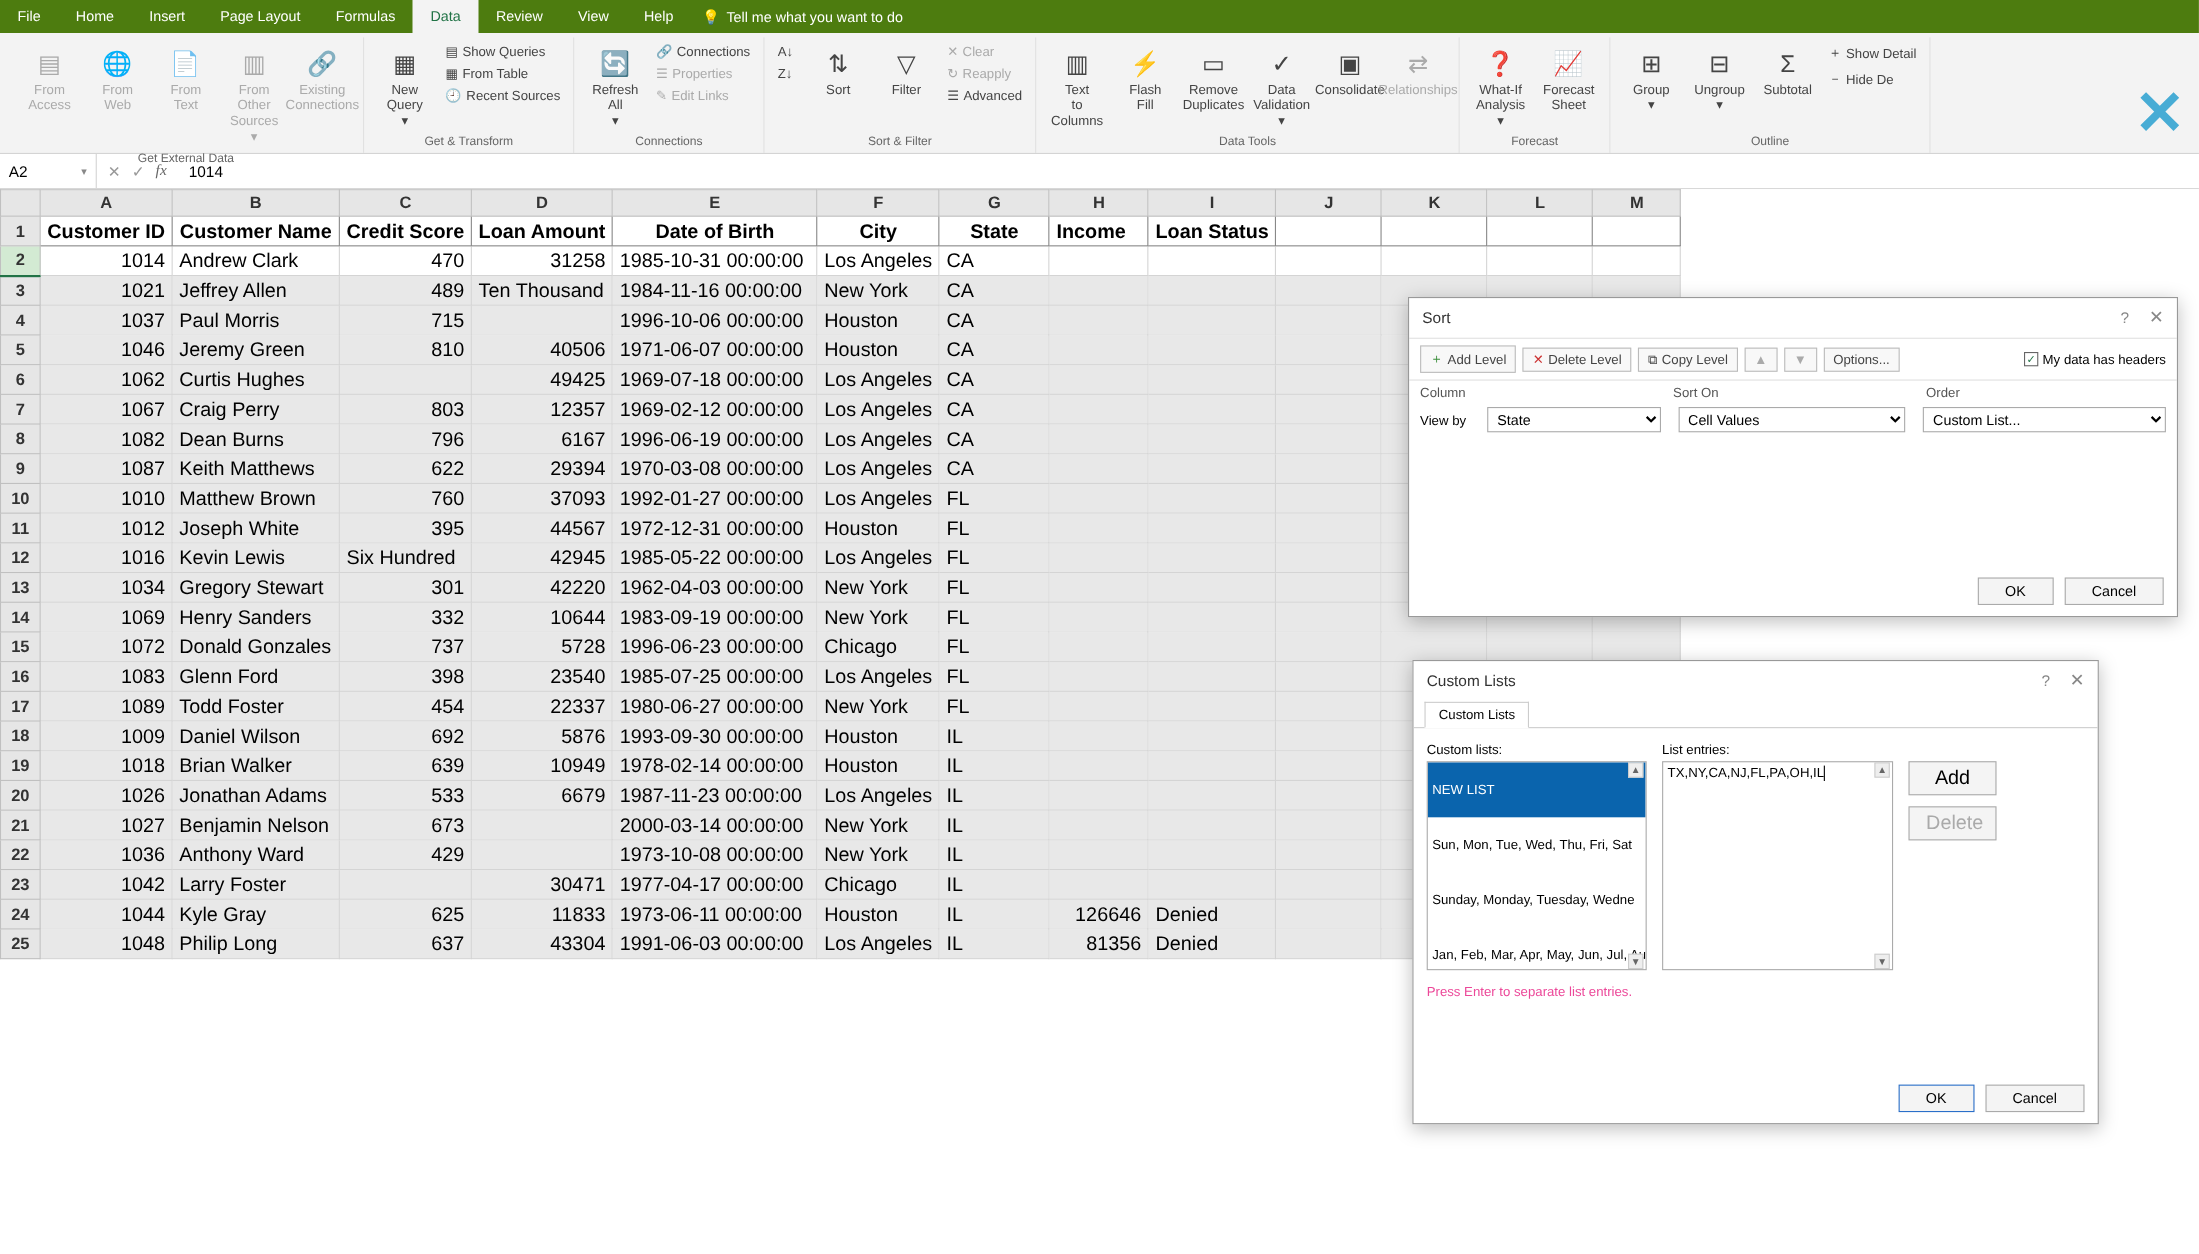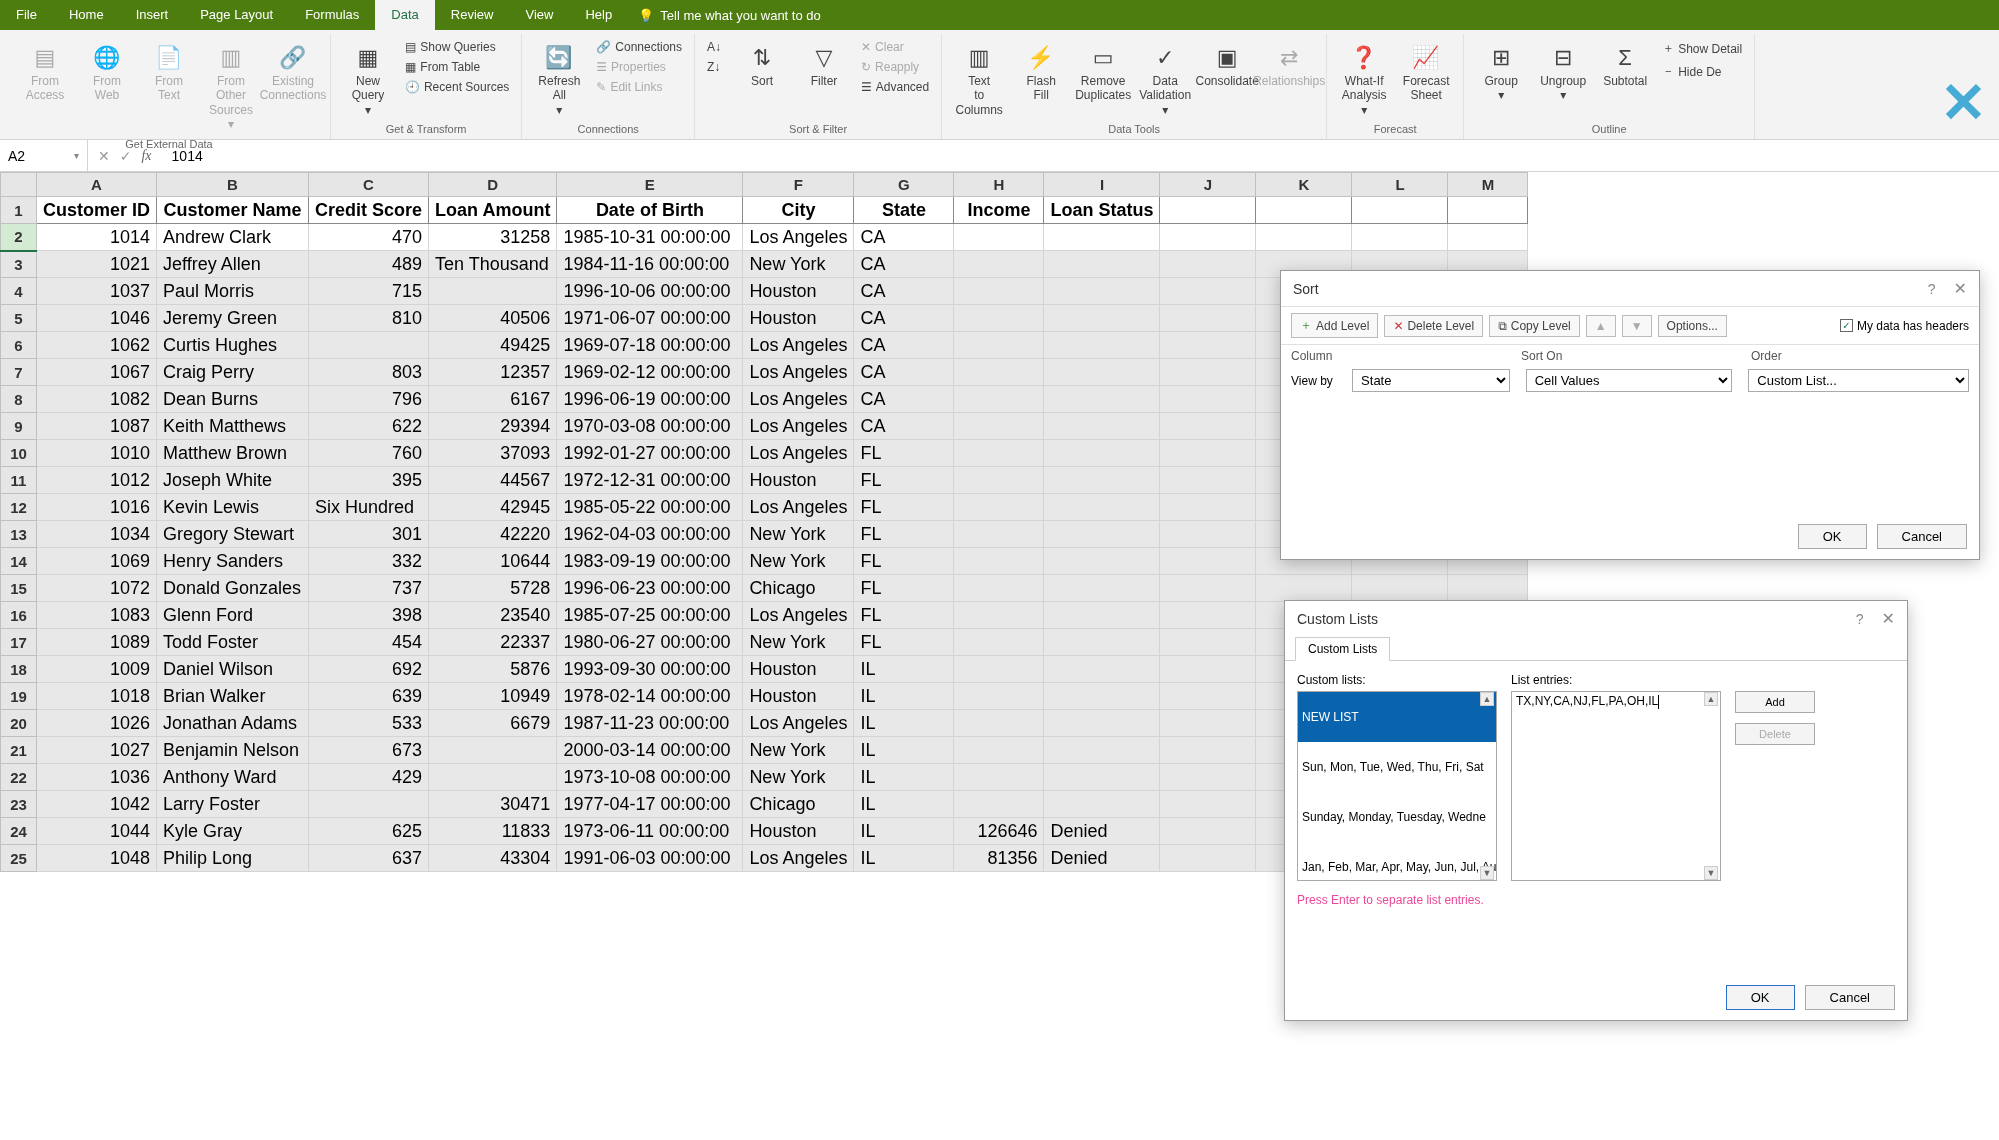--- a/index.html
+++ b/index.html
@@ -55,21 +55,21 @@
 .cl-tabs{border-bottom:1px solid #ccc;padding:0 10px}
 .cl-tab{display:inline-block;border:1px solid #ccc;border-bottom:1px solid #fff;padding:4px 12px;font-size:12px;background:#fff;position:relative;top:1px}
 .cl-body{display:flex;gap:14px;padding:12px}
 .cl-col{display:flex;flex-direction:column;gap:4px}
 .cl-label{font-size:12px}
 .listbox{border:1px solid #aaa;width:200px;height:190px;font-size:12px;overflow:hidden;position:relative}
 .listbox .item{padding:18px 4px;white-space:nowrap;overflow:hidden}
 .listbox .item.selected{background:#0a64ad;color:#fff}
 .entrybox{border:1px solid #aaa;width:210px;height:190px;font-size:12px;padding:2px 4px;position:relative}
 .hint{font-size:12px;color:#ec4899;padding:0 12px 8px}
-.side-btn{border:1px solid #aaa;background:#f4f4f4;width:80px;padding:4px 15px;font-size:11px;text-align:center;cursor:pointer}
+.side-btn{border:1px solid #aaa;background:#f4f4f4;width:80px;padding:4px 15px;font-size:18px;text-align:center;cursor:pointer}
 .side-btn.disabled{color:#aaa}
 .chk{display:flex;align-items:center;gap:4px;font-size:12px}
 .chkbox{width:13px;height:13px;border:1px solid #666;display:inline-flex;align-items:center;justify-content:center;font-size:10px;color:#217346}
 .logo-x{position:absolute;right:12px;top:40px;font-size:56px;font-weight:bold;color:#2aa0d0;pointer-events:none;opacity:.85}
 .scroll-arrow{position:absolute;right:2px;width:14px;height:14px;background:#eee;border:1px solid #ccc;font-size:9px;text-align:center;line-height:12px;color:#666}
 </style>
 </head>
 <body>
 
 <div class="ribbon-tabs" id="tabs-row">
@@ -319,21 +319,21 @@
         </tr>
         <tr class="hdr-row">
           <th class="row-hdr">1</th>
           <td class="cell" style="text-align:center">Customer ID</td>
           <td class="cell" style="text-align:center">Customer Name</td>
           <td class="cell" style="text-align:right">Credit Score</td>
           <td class="cell" style="text-align:center">Loan Amount</td>
           <td class="cell" style="text-align:center">Date of Birth</td>
           <td class="cell" style="text-align:center">City</td>
           <td class="cell" style="text-align:center">State</td>
-          <td class="cell" style="text-align:center">Income</td>
+          <td class="cell" style="text-align:left">Income</td>
           <td class="cell" style="text-align:center">Loan Status</td>
           <td class="cell"></td>
           <td class="cell"></td>
           <td class="cell"></td>
           <td class="cell"></td>
         </tr>
         <tr class="data-row active-row">
           <th class="row-hdr">2</th>
           <td class="cell num">1014</td>
           <td class="cell ">Andrew Clark</td>

